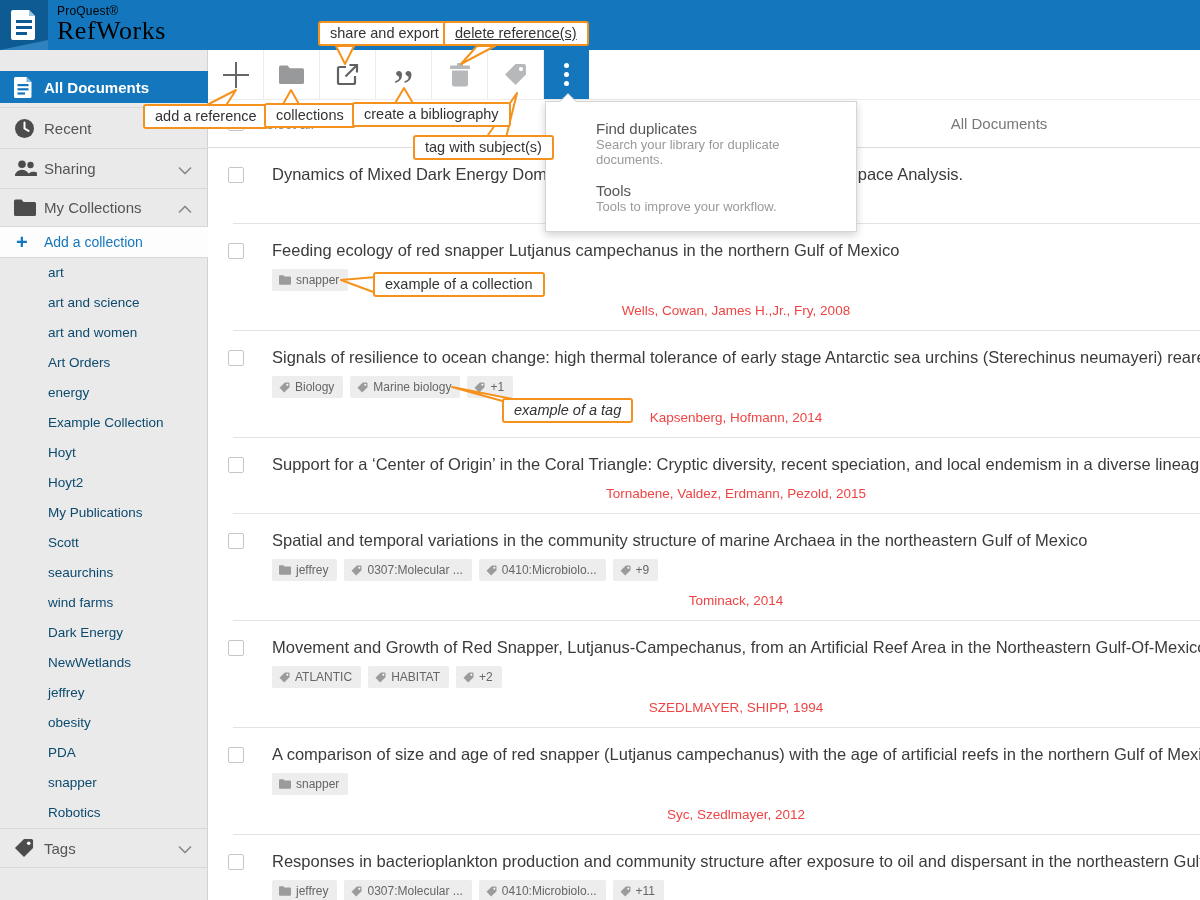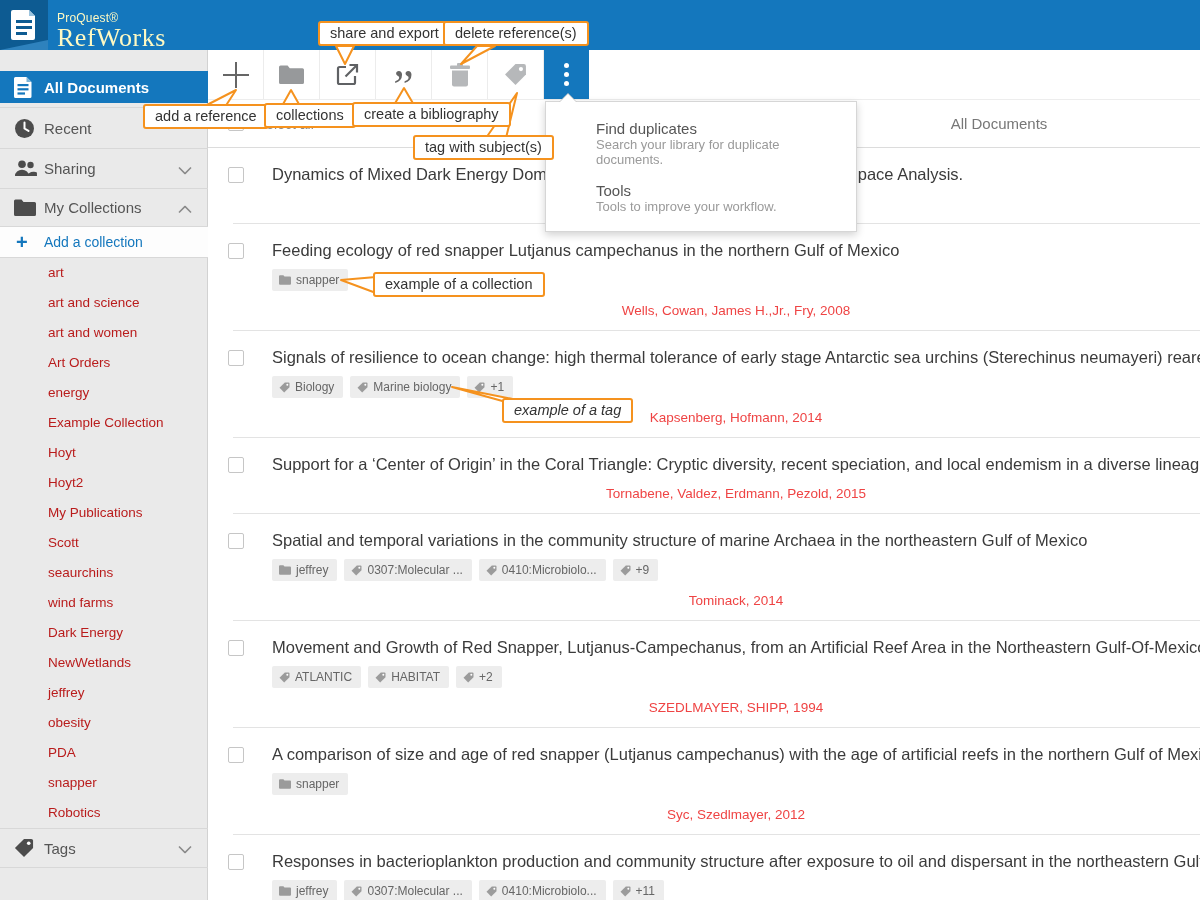--- a/index.html
+++ b/index.html
@@ -6,34 +6,34 @@
   html,body { width:1200px; height:900px; overflow:hidden; background:#fff;
               font-family:"Liberation Sans", sans-serif; }
   .app { position:relative; width:1200px; height:900px; overflow:hidden; }
 
   
   .topbar { position:absolute; left:0; top:0; width:1200px; height:50px; background:#1477bd; z-index:5; }
   .logo-sq { position:absolute; left:0; top:0; width:48px; height:50px; background:#0d5b92; }
   .logo-sq .fold { position:absolute; left:0; bottom:0; width:0; height:0;
                    border-left:48px solid transparent; border-bottom:10px solid #2e82bd; }
   .logo-sq svg { position:absolute; left:11px; top:10px; }
-  .brand { position:absolute; left:57px; top:11px; color:#fef9c3; }
+  .brand { position:absolute; left:57px; top:4px; color:#000000; }
   .brand .small { font-size:12px; letter-spacing:.2px; }
   .brand .large { font-family:"Liberation Serif", serif; font-size:26px; line-height:26px; letter-spacing:.5px; }
 
   
   .sidebar { position:absolute; left:0; top:50px; width:208px; height:850px; background:#eaeaea;
              border-right:1px solid #d2d2d2; z-index:4; }
   .side-item { position:absolute; left:0; width:208px; display:flex; align-items:center; cursor:pointer;
                color:#555; font-size:15px; }
   .side-item .ic { width:30px; margin-left:14px; display:flex; align-items:center; }
   .side-item .chev { position:absolute; right:16px; top:50%; transform:translateY(-50%); }
   .side-active { background:#1477bd; color:#fff; font-weight:bold; }
   .side-collections { position:absolute; left:0; top:208px; width:208px; }
-  .side-collection { height:30px; line-height:30px; padding-left:48px; font-size:13.5px; color:#b91c1c; cursor:pointer;
+  .side-collection { height:30px; line-height:30px; padding-left:48px; font-size:13.5px; color:#0c4a6e; cursor:pointer;
                      white-space:nowrap; overflow:hidden; }
   .add-collection { background:#fdfdfd; border-top:1px solid #d8d8d8; border-bottom:1px solid #d8d8d8; }
   .add-collection .plus { color:#1477bd; font-size:20px; font-weight:bold; margin-left:16px; width:28px; }
   .add-collection .lbl { color:#1477bd; font-size:14px; }
 
   
   .toolbar { position:absolute; left:208px; top:50px; width:992px; height:50px; background:#fff;
              border-bottom:1px solid #ededed; display:flex; z-index:6; }
   .tool-cell { width:56px; height:49px; display:flex; align-items:center; justify-content:center;
                border-right:1px solid #ececec; cursor:pointer; }
@@ -432,21 +432,21 @@
     <polygon points="477,46 495,46 461,64" fill="#fff" stroke="#f5921e" stroke-width="2" stroke-linejoin="round"></polygon>
     <polygon points="203,107 225,107 236,90" fill="#fff" stroke="#f5921e" stroke-width="2" stroke-linejoin="round"></polygon>
     <polygon points="282,106 300,106 291,90" fill="#fff" stroke="#f5921e" stroke-width="2" stroke-linejoin="round"></polygon>
     <polygon points="394,105 414,105 404,88" fill="#fff" stroke="#f5921e" stroke-width="2" stroke-linejoin="round"></polygon>
     <polygon points="486,138 506,138 517,93" fill="#fff" stroke="#f5921e" stroke-width="2" stroke-linejoin="round"></polygon>
     <polygon points="376,277 376,293 341,280" fill="#fff" stroke="#f5921e" stroke-width="2" stroke-linejoin="round"></polygon>
     <polygon points="506,402 528,402 452,387" fill="#fff" stroke="#f5921e" stroke-width="2" stroke-linejoin="round"></polygon>
   </svg>
 
   <div class="callout" style="left:318px; top:21px;">share and export</div>
-  <div class="callout" style="left:443px; top:21px;">delete reference(s)</div>
+  <div class="callout" style="left:443px; top:21px;text-decoration:underline;">delete reference(s)</div>
   <div class="callout" style="left:143px; top:104px;">add a reference</div>
   <div class="callout" style="left:264px; top:103px;text-align:right;">collections</div>
   <div class="callout" style="left:352px; top:102px;">create a bibliography</div>
   <div class="callout" style="left:413px; top:135px;">tag with subject(s)</div>
   <div class="callout" style="left:373px; top:272px;">example of a collection</div>
   <div class="callout" style="left:502px; top:398px;font-style:italic;">example of a tag</div>
 
 </div>
 
 </body></html>

